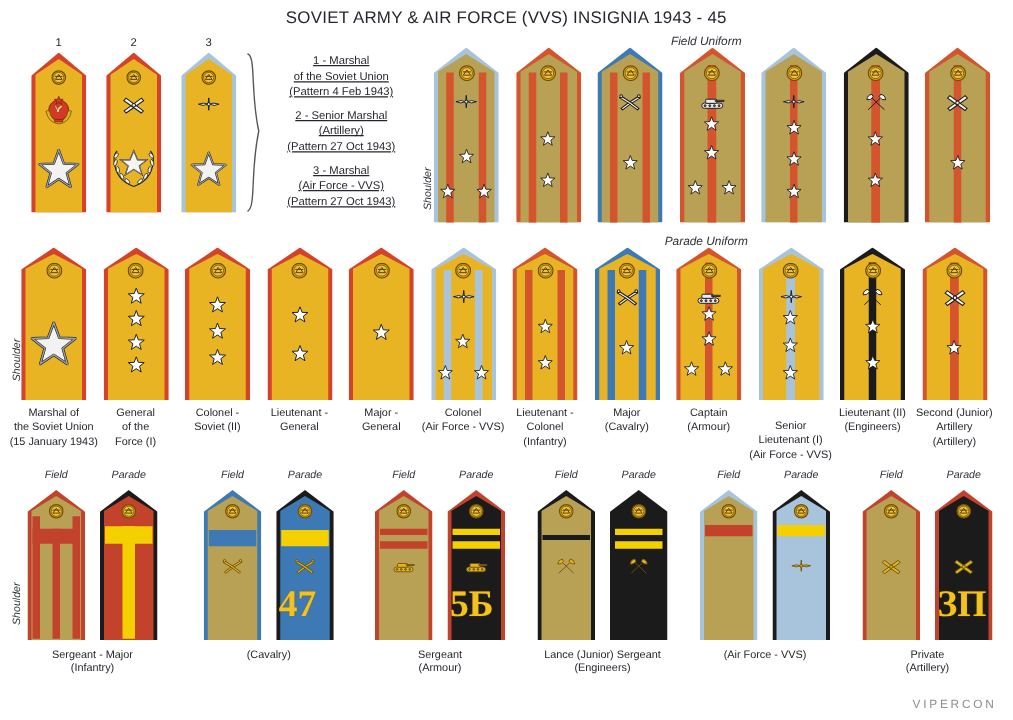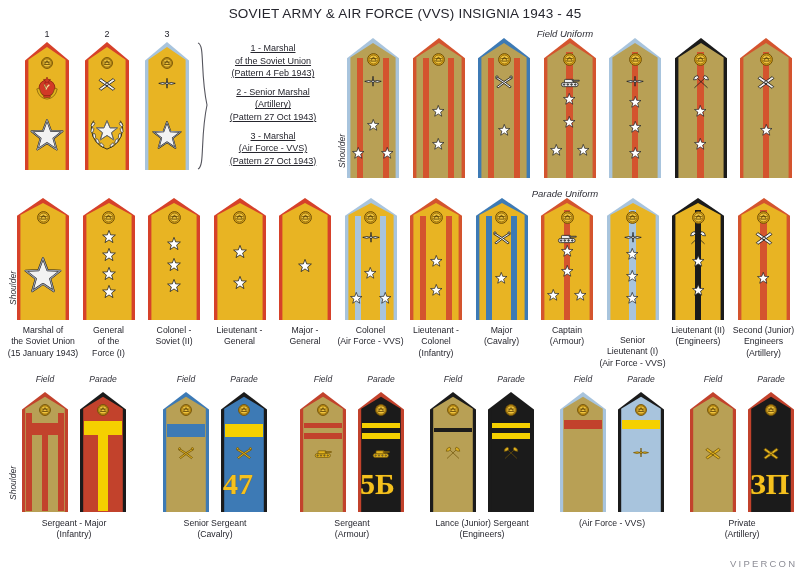--- a/index.html
+++ b/index.html
@@ -888,21 +888,21 @@
           </svg>
         </div>
         <div class="star" style="left: 19.75px; top: 74.27px;">
           <svg width="12.5" height="12.5" viewBox="0 0 12.5 12.5">
     <polygon points="6.25,0.38 7.72,4.35 11.96,4.52 8.63,7.15 9.78,11.23 6.25,8.88 2.72,11.23 3.87,7.15 0.54,4.52 4.78,4.35 " fill="#ffffff" stroke="#1a1a1a" stroke-width="0.6875" stroke-linejoin="round"></polygon>
     </svg>
         </div>
       </div>
       <div class="rank-label" style="left: 715.5px; top: 325px; width: 96px;">
         <p>Second (Junior)</p>
-        <p>Engineers</p>
+        <p>Artillery</p>
         <p>(Artillery)</p>
       </div>
     </div>
   <div id="nco-boards">
       <div class="cap-label" style="left: 10px; top: 374px; width: 70px;">Field</div>
       <div class="cap-label" style="left: 68px; top: 374px; width: 70px;">Parade</div>
       <div class="board" style="left: 22px; top: 392px; width: 46px; height: 120px;">
         <div class="shape">
           <svg viewBox="0 0 46 120" preserveAspectRatio="none" width="46" height="120">
     <path d="M0,120 L0,17.4 L23,0 L46,17.4 L46,120 Z" fill="#c2422c"></path>
@@ -987,21 +987,20 @@
         <path d="M3.5 12.5 Q9 8 16.5 3.5 L17.5 4.8 Q10 9 4.6 13.6 Z"></path>
         <path d="M16.5 12.5 Q11 8 3.5 3.5 L2.5 4.8 Q10 9 15.4 13.6 Z"></path>
         <circle cx="3.6" cy="3.6" r="1"></circle>
               <circle cx="16.4" cy="3.6" r="1"></circle>
             </g>
           </svg>
         </div>
         <div class="numer" style="left: 2px; top: 76.8px; width: 42px; font-size: 30px; line-height: 30px;">47</div>
       </div>
       <div class="rank-label" style="left: 128px; top: 518px; width: 174px;">
-        <p>Senior Sergeant</p>
         <p>(Cavalry)</p>
       </div>
       <div class="cap-label" style="left: 288px; top: 374px; width: 70px;">Field</div>
       <div class="cap-label" style="left: 346px; top: 374px; width: 70px;">Parade</div>
       <div class="board" style="left: 300px; top: 392px; width: 46px; height: 120px;">
         <div class="shape">
           <svg viewBox="0 0 46 120" preserveAspectRatio="none" width="46" height="120">
     <path d="M0,120 L0,17.4 L23,0 L46,17.4 L46,120 Z" fill="#c2422c"></path>
     <path d="M3.2,120 L3.2,16.703999999999997 L23,4.800000000000001 L42.8,16.703999999999997 L42.8,120 Z" fill="#b8a055"></path>
   </svg>

